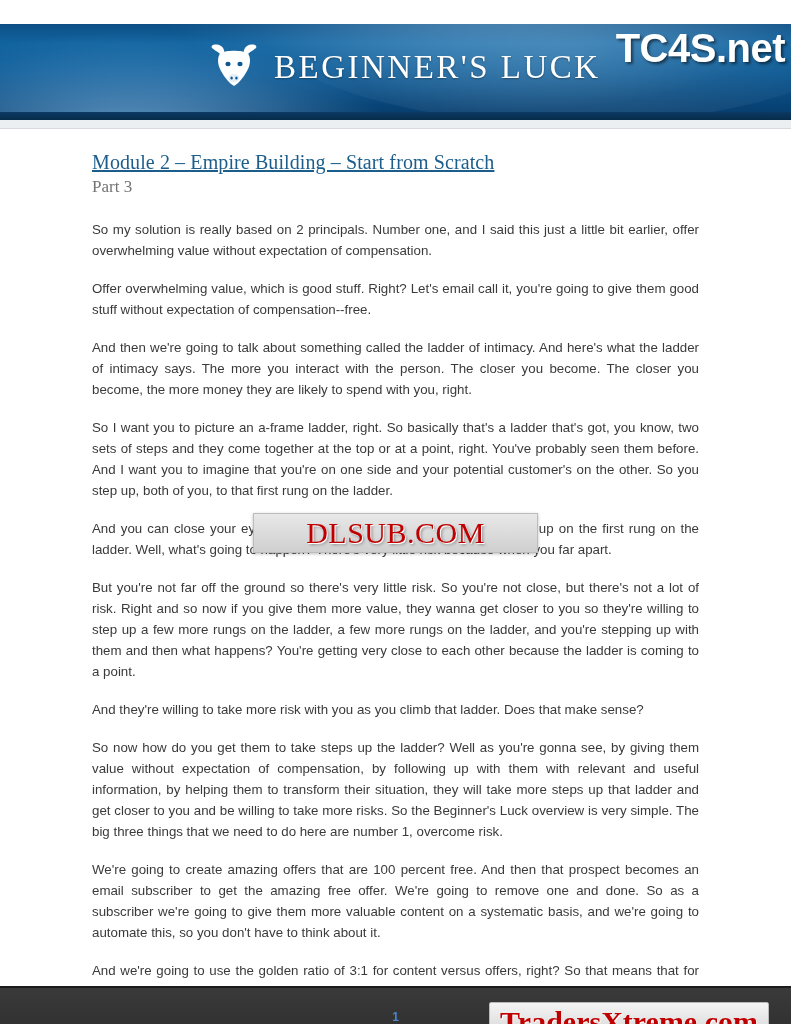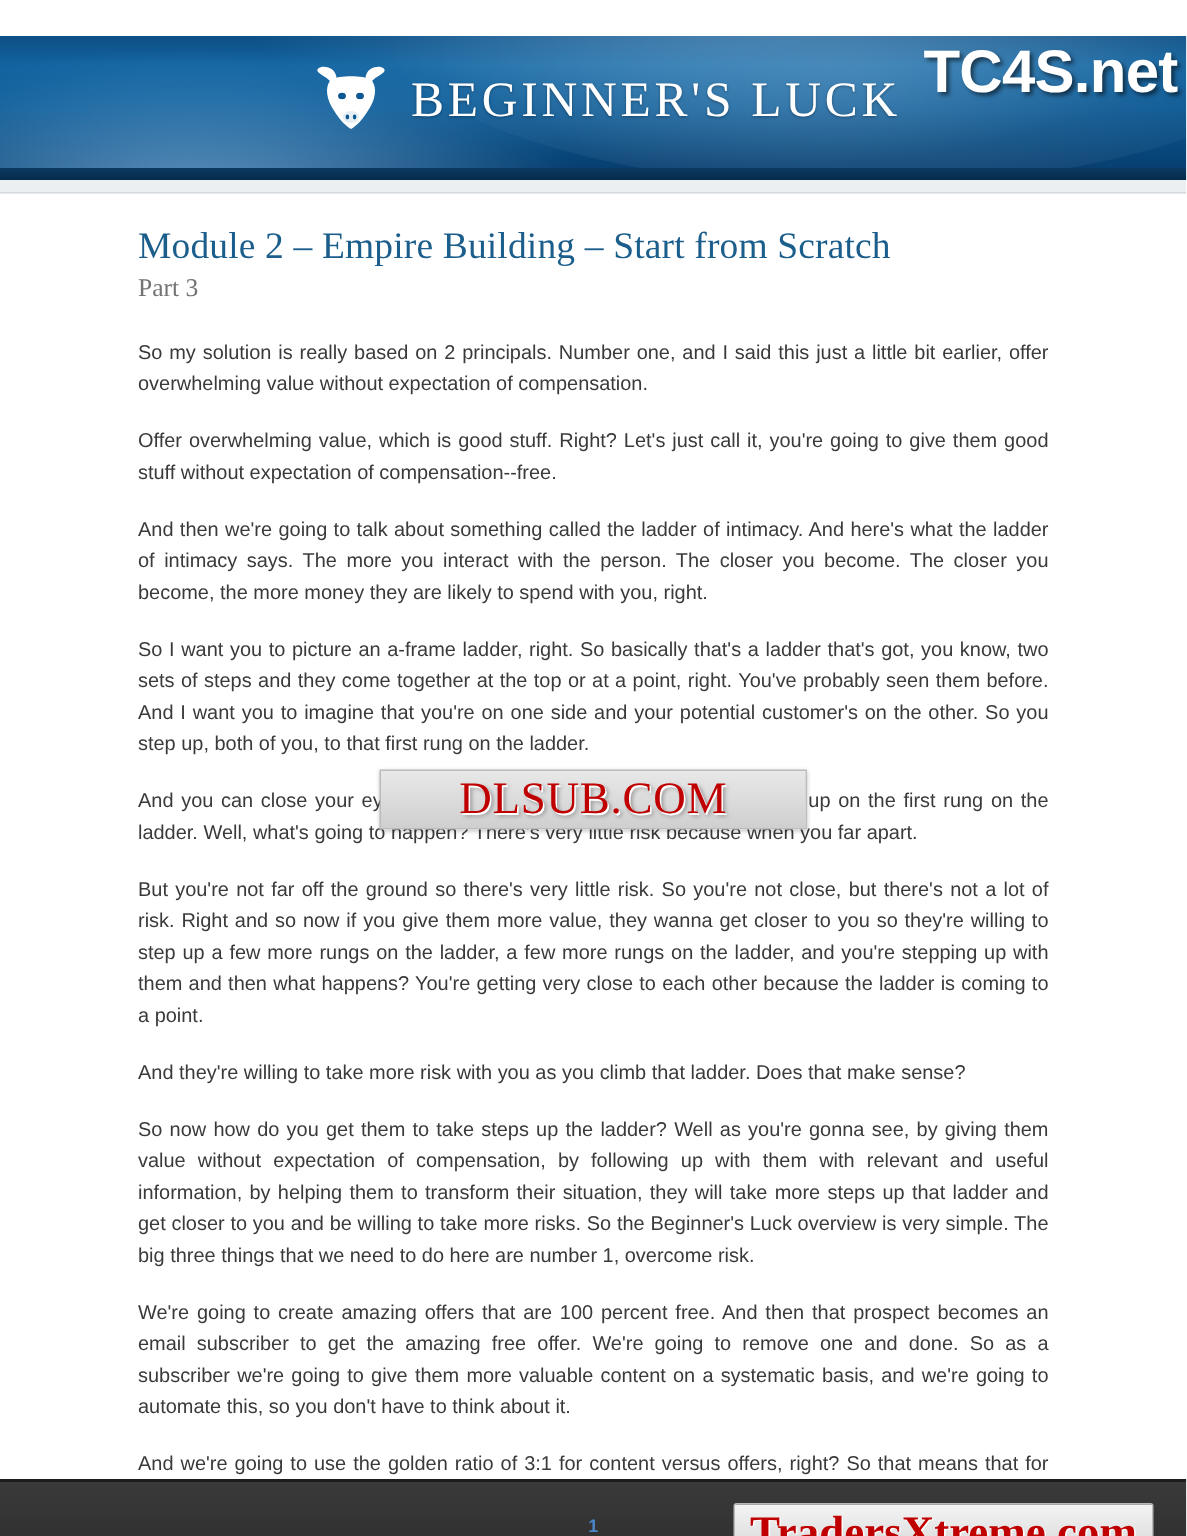--- a/index.html
+++ b/index.html
@@ -93,25 +93,26 @@
 
   
   .content {
     position: absolute;
     left: 0; top: 105px;
     width: 791px;
     padding: 0 92px 0 92px;
   }
   .doc-title {
     font-family: "Liberation Serif", serif;
-    font-size: 25px;
+    font-size: 20px;
     color: #1b5e8c;
     margin: 22px 0 0 0;
     font-weight: normal;
     letter-spacing: 0.1px;
+    text-decoration: underline;
   }
   .doc-subtitle {
     font-family: "Liberation Serif", serif;
     font-size: 17px;
     color: #737373;
     margin: 3px 0 0 0;
     font-weight: normal;
   }
   .body-text {
     margin-top: 22px;
@@ -213,21 +214,21 @@
   </div>
   <div class="header-bottom-line"></div>
   <div class="header-sep"></div>
 
   <div class="content">
     <h1 class="doc-title">Module 2 – Empire Building – Start from Scratch</h1>
     <div class="doc-subtitle">Part 3</div>
 
     <div class="body-text">
       <p>So my solution is really based on 2 principals. Number one, and I said this just a little bit earlier, offer overwhelming value without expectation of compensation.</p>
-      <p>Offer overwhelming value, which is good stuff. Right? Let's just call it, you're going to give them good stuff without expectation of compensation--free.</p>
+      <p>Offer overwhelming value, which is good stuff. Right? Let's email call it, you're going to give them good stuff without expectation of compensation--free.</p>
       <p>And then we're going to talk about something called the ladder of intimacy. And here's what the ladder of intimacy says. The more you interact with the person. The closer you become. The closer you become, the more money they are likely to spend with you, right.</p>
       <p>So I want you to picture an a-frame ladder, right. So basically that's a ladder that's got, you know, two sets of steps and they come together at the top or at a point, right. You've probably seen them before. And I want you to imagine that you're on one side and your potential customer's on the other. So you step up, both of you, to that first rung on the ladder.</p>
       <p>And you can close your eyes if you want to try to visualize this. We step up on the first rung on the ladder. Well, what's going to happen? There's very little risk because when you far apart.</p>
       <p>But you're not far off the ground so there's very little risk. So you're not close, but there's not a lot of risk. Right and so now if you give them more value, they wanna get closer to you so they're willing to step up a few more rungs on the ladder, a few more rungs on the ladder, and you're stepping up with them and then what happens? You're getting very close to each other because the ladder is coming to a point.</p>
       <p>And they're willing to take more risk with you as you climb that ladder. Does that make sense?</p>
       <p>So now how do you get them to take steps up the ladder? Well as you're gonna see, by giving them value without expectation of compensation, by following up with them with relevant and useful information, by helping them to transform their situation, they will take more steps up that ladder and get closer to you and be willing to take more risks. So the Beginner's Luck overview is very simple. The big three things that we need to do here are number 1, overcome risk.</p>
       <p>We're going to create amazing offers that are 100 percent free. And then that prospect becomes an email subscriber to get the amazing free offer. We're going to remove one and done. So as a subscriber we're going to give them more valuable content on a systematic basis, and we're going to automate this, so you don't have to think about it.</p>
       <p>And we're going to use the golden ratio of 3:1 for content versus offers, right? So that means that for every three pieces of content we give them, useful, transformative, information, we'll give them then one pure offer. But here's a really cool thing about this is that there will always be calls to action.</p>
     </div>
   </div>

